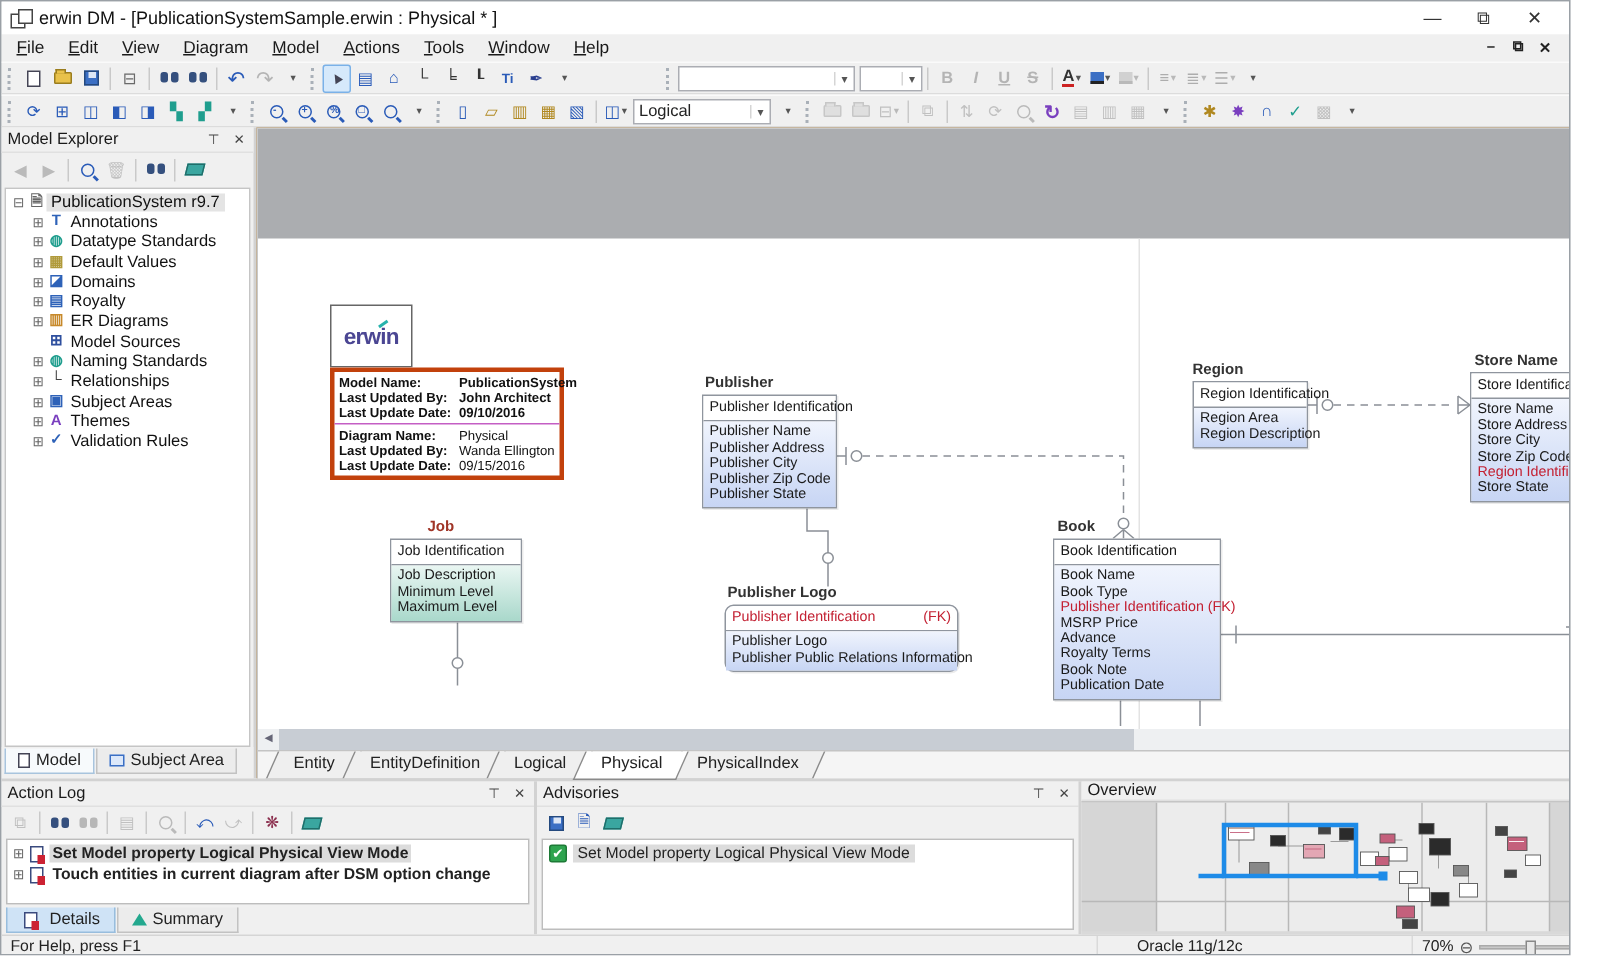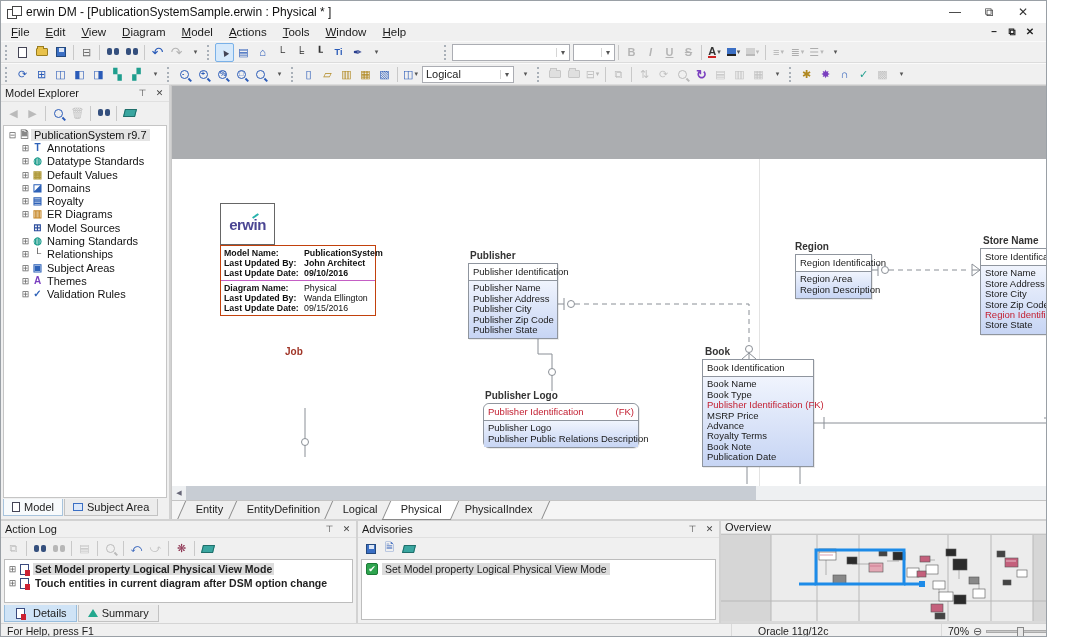--- a/index.html
+++ b/index.html
@@ -103,21 +103,21 @@
   .lrow { line-height:10.4px; white-space:nowrap; color:#1a1a1a; }
   .lrow.fk { color:#c32032; }
   .rgt { float:right; }
   .title-red { color:#a03527; }
 
   
   .stamp-logo { position:absolute; width:55px; height:42px; background:#fff; border:1px solid #666; display:flex; align-items:center; justify-content:center; }
   .erwin-word { font-size:15px; font-weight:bold; color:#4b4693; letter-spacing:-.5px; position:relative; }
   .erwin-word i { font-style:normal; position:relative; }
   .erwin-word i::after { content:""; position:absolute; right:-2px; top:-1px; width:7px; height:2px; background:#27b3ad; transform:rotate(-35deg); }
-  .stamp-info { position:absolute; width:156px; border:1px solid #c2410c; background:#fff; font-size:8.8px; }
+  .stamp-info { position:absolute; width:156px; border:3px solid #c2410c; background:#fff; font-size:8.8px; }
   .stamp-sec { padding:2px 3px; }
   .stamp-sec.first { border-bottom:1px solid #c45ec4; }
   .srow { display:flex; line-height:10px; white-space:nowrap; }
   .slab { width:80px; font-weight:bold; color:#111; flex:none; }
   .sval { color:#111; }
   .stamp-sec.first .sval { font-weight:bold; }
 
   
   .dock { position:absolute; left:0; top:518px; width:1080px; height:104px; background:#f0f0f0; border-top:2px solid #d2d2d2; display:flex; }
   .dpanel { display:flex; flex-direction:column; }
@@ -502,20 +502,30 @@
               </div>
               <div class="srow">
                 <span class="slab">Last Update Date:</span>
                 <span class="sval">09/15/2016</span>
               </div>
             </div>
         </div>
 
         <div class="entity teal" style="left:88px;top:260px;width:88px">
           <div class="e-title title-red" style="padding-left:25px">Job</div>
+          <div class="e-box">
+              <div class="e-keys">
+                <div class="lrow">Job Identification</div>
+              </div>
+          <div class="e-attrs">
+                <div class="lrow">Job Description</div>
+                <div class="lrow">Minimum Level</div>
+                <div class="lrow">Maximum Level</div>
+              </div>
+            </div>
         </div>
 
         <div class="entity" style="left:296px;top:164px;width:90px">
           <div class="e-title" style="padding-left:2px">Publisher</div>
           <div class="e-box">
               <div class="e-keys">
                 <div class="lrow">Publisher Identification</div>
               </div>
           <div class="e-attrs">
                 <div class="lrow">Publisher Name</div>
@@ -528,21 +538,21 @@
         </div>
 
         <div class="entity rounded" style="left:311px;top:304px;width:156px">
           <div class="e-title" style="padding-left:2px">Publisher Logo</div>
           <div class="e-box">
               <div class="e-keys">
                 <div class="lrow fk">Publisher Identification<span class="rgt fk">(FK)</span></div>
               </div>
           <div class="e-attrs">
                 <div class="lrow">Publisher Logo</div>
-                <div class="lrow">Publisher Public Relations Description</div>
+                <div class="lrow">Publisher Public Relations Information</div>
               </div>
             </div>
         </div>
 
         <div class="entity" style="left:530px;top:260px;width:112px">
           <div class="e-title" style="padding-left:3px">Book</div>
           <div class="e-box">
               <div class="e-keys">
                 <div class="lrow">Book Identification</div>
               </div>

